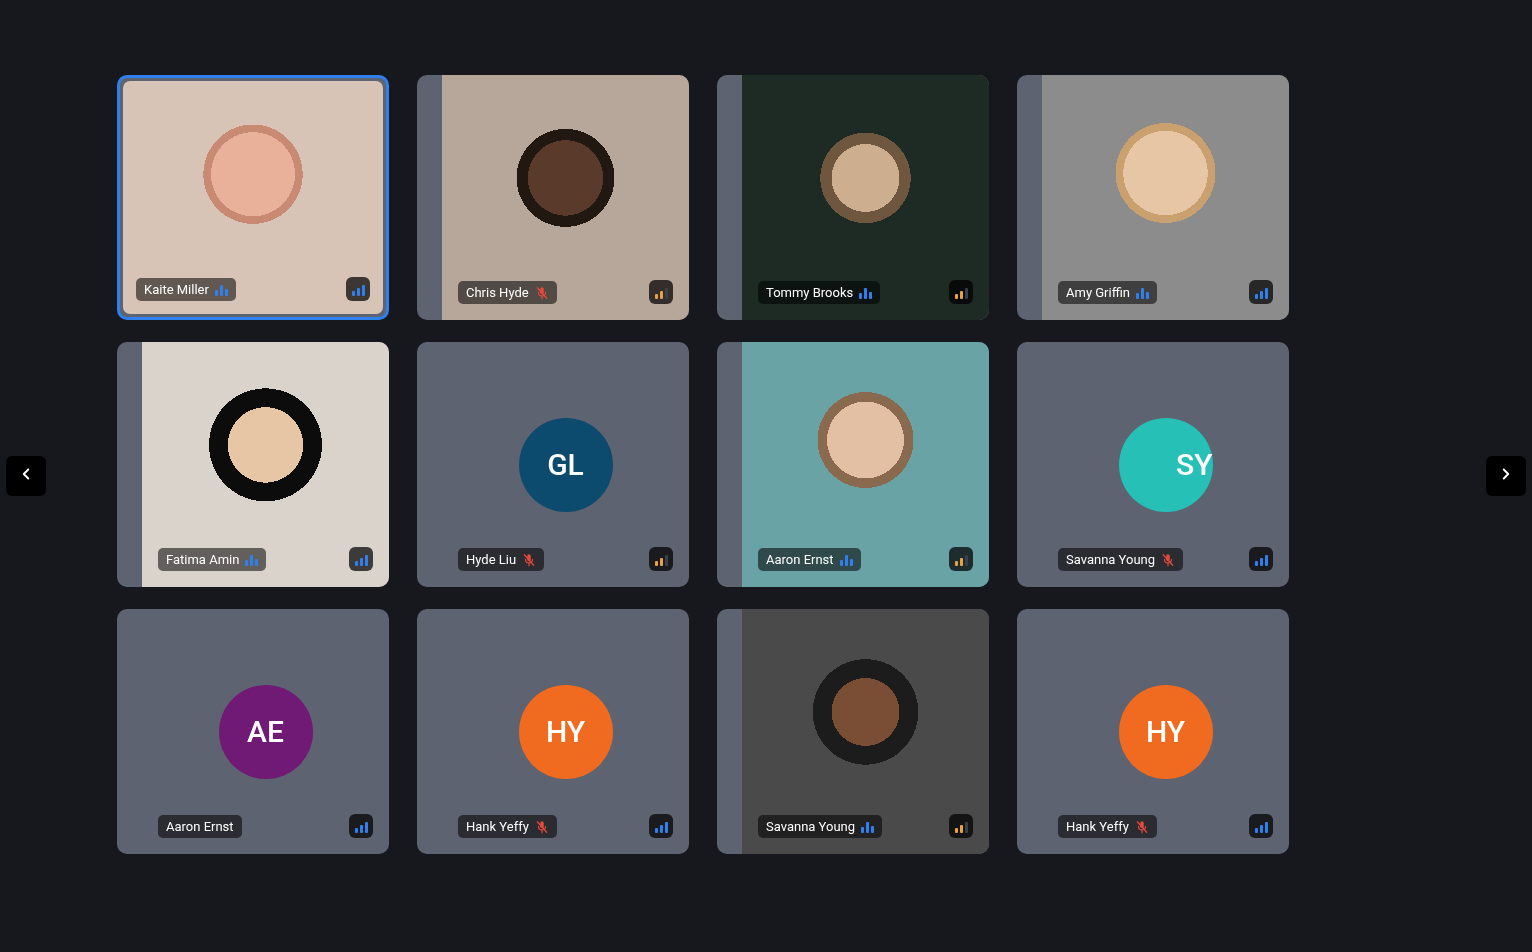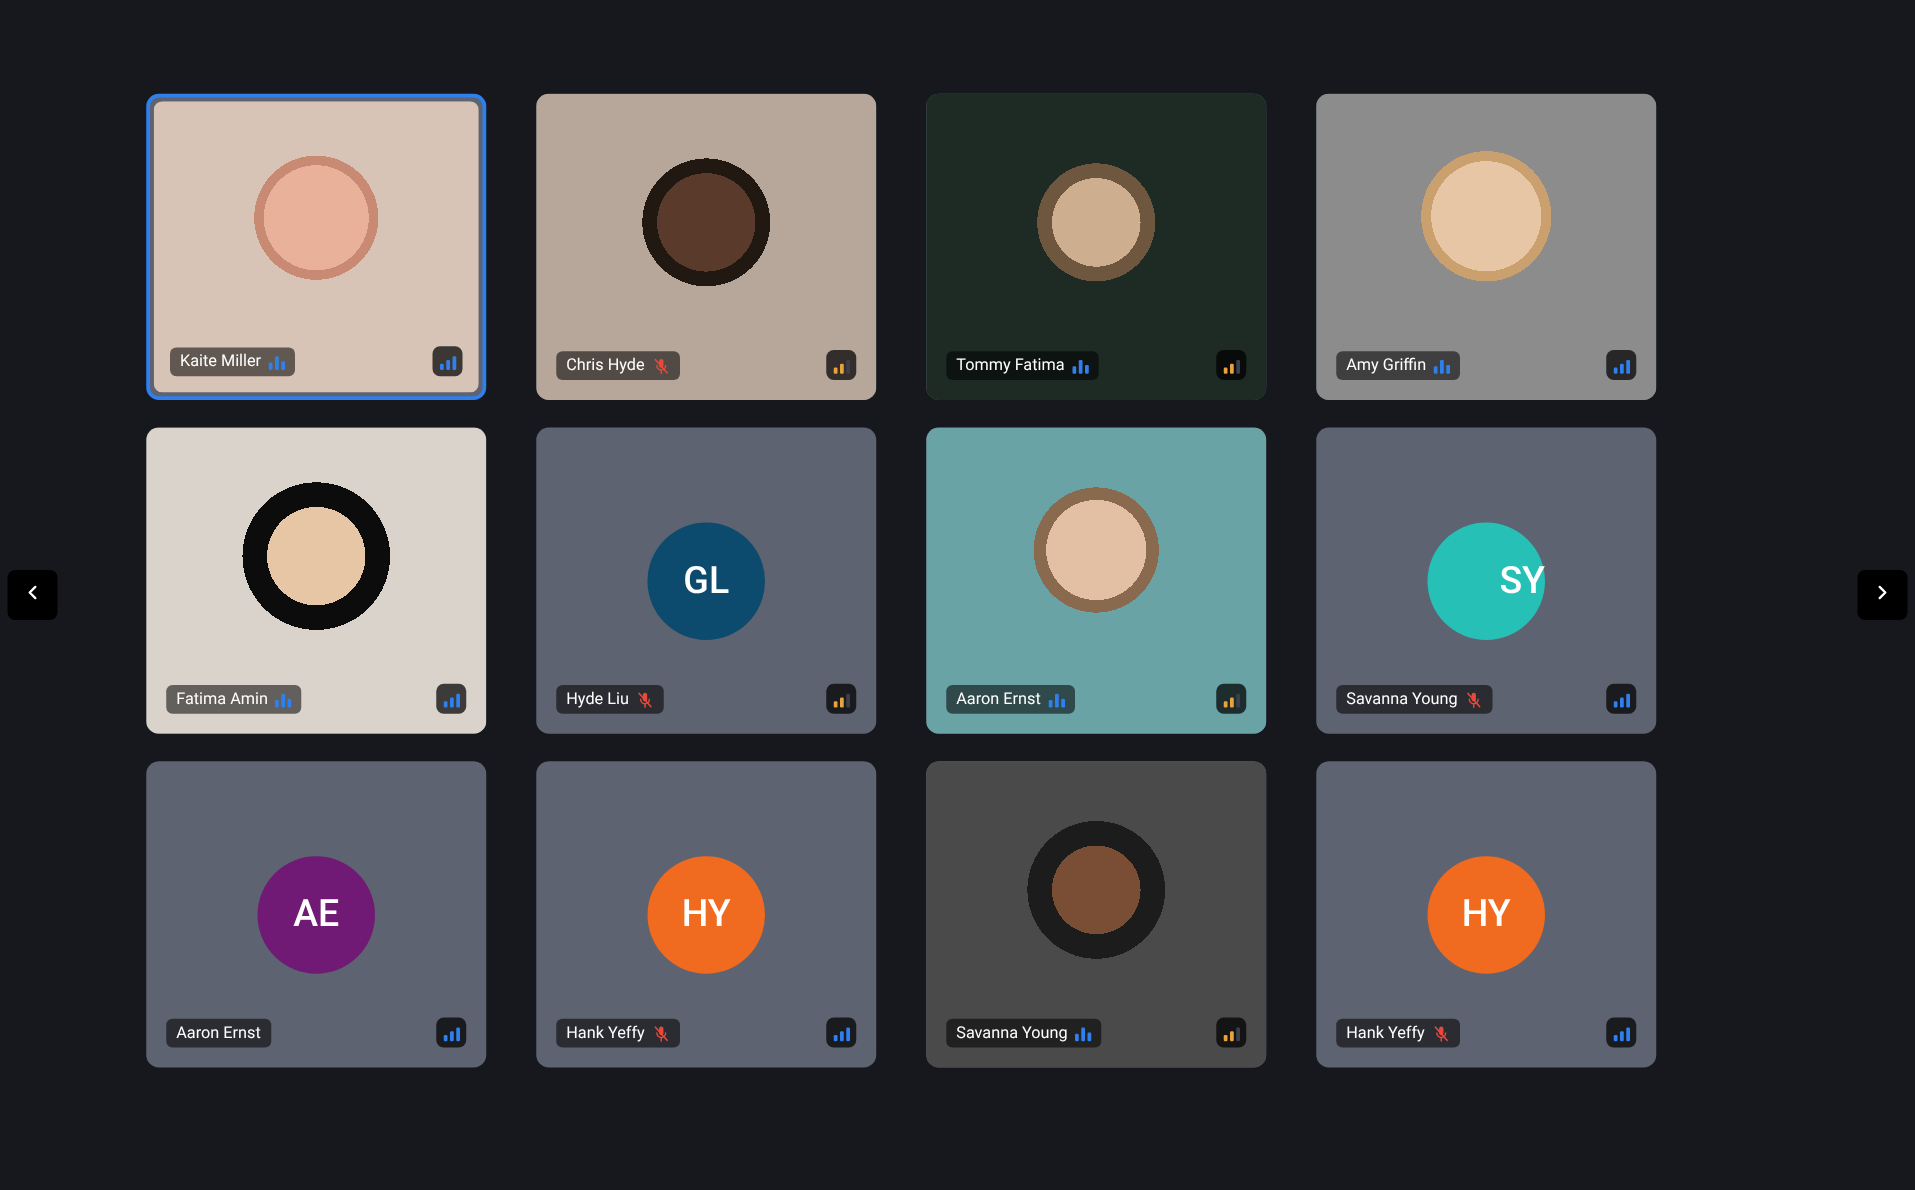--- a/index.html
+++ b/index.html
@@ -29,28 +29,29 @@
   .nav-btn.right { right: 6px; }
   .nav-btn svg { stroke: #fff; }
 
   .grid {
     position: absolute;
     left: 117px;
     top: 75px;
     display: grid;
     grid-template-columns: repeat(4, 272px);
     grid-auto-rows: 245px;
-    gap: 22px 40px;
+    gap: 22px 28px;
   }
 
   .tile {
     position: relative;
     border-radius: 10px;
     overflow: hidden;
     background: #5d6370;
+    padding-left: 25px;
   }
   .tile.selected {
     border: 3px solid #2f80ed;
     padding: 3px;
   }
   .tile.selected .tile-inner {
     border-radius: 7px;
     overflow: hidden;
     width: 100%;
     height: 100%;
@@ -194,21 +195,21 @@
           <span></span>
           <span></span>
           <span></span>
         </div>
       </div>
     </div>
     <div class="tile">
       <div class="tile-inner">
         <div class="cam cam-bg-2"></div>
         <div class="name-chip">
-          <span>Tommy Fatima</span>
+          <span>Tommy Brooks</span>
           <span class="voice-icon speaking">
             <span></span>
             <span></span>
             <span></span>
           </span>
         </div>
         <div class="signal-badge amber">
           <span></span>
           <span></span>
           <span></span>

